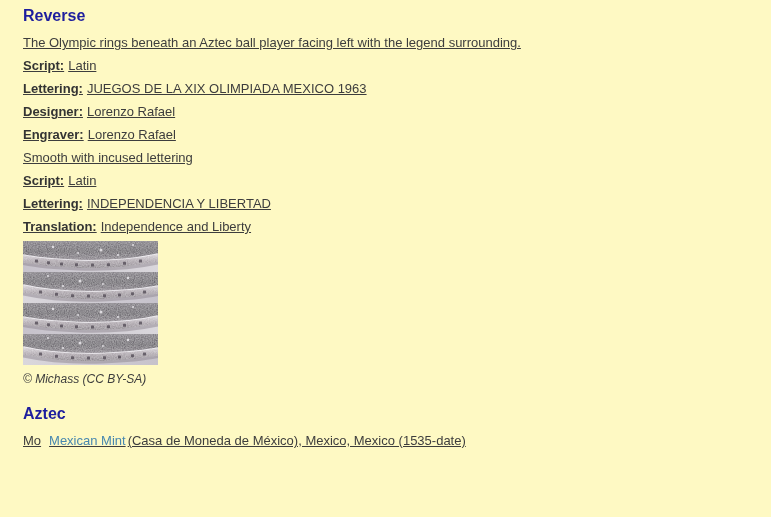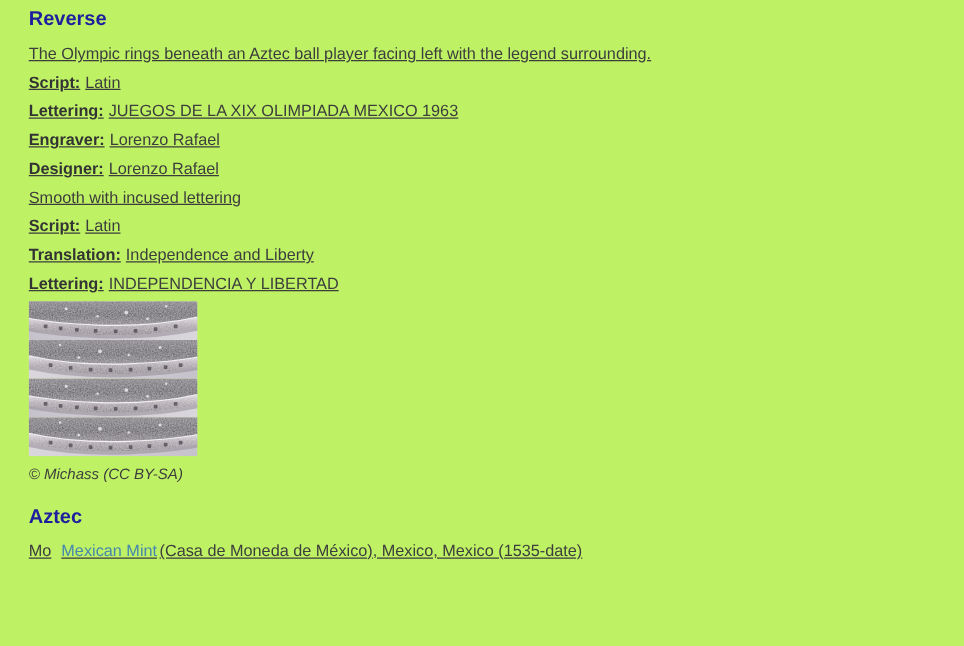--- a/index.html
+++ b/index.html
@@ -1,21 +1,21 @@
 <!DOCTYPE html>
 <html><head>
 <meta charset="utf-8">
 <style>
   * { box-sizing: border-box; }
   html, body { margin: 0; padding: 0; background: #ffffff; }
   .page {
     width: 771px;
     height: 517px;
     overflow: hidden;
-    background: #bef264;
+    background: #fef9c3;
     font-family: "Liberation Sans", "DejaVu Sans", sans-serif;
     color: #3d3d3d;
     padding: 8px 20px 0 23px;
   }
   .section-title {
     color: #1e1e9e;
     font-size: 16px;
     line-height: 16px;
     font-weight: 700;
     margin: 19px 0 10px 0;
@@ -59,37 +59,37 @@
   <section>
     <h2 class="section-title">Reverse</h2>
     <p class="desc">The Olympic rings beneath an Aztec ball player facing left with the legend surrounding.</p>
     <p class="field">
       <strong>Script:</strong><span>Latin</span>
     </p>
     <p class="field">
       <strong>Lettering:</strong><span>JUEGOS DE LA XIX OLIMPIADA MEXICO 1963</span>
     </p>
     <p class="field">
-      <strong>Engraver:</strong><span>Lorenzo Rafael</span>
+      <strong>Designer:</strong><span>Lorenzo Rafael</span>
     </p>
     <p class="field">
-      <strong>Designer:</strong><span>Lorenzo Rafael</span>
+      <strong>Engraver:</strong><span>Lorenzo Rafael</span>
     </p>
   </section>
 
   <section>
     <p class="desc">Smooth with incused lettering</p>
     <p class="field">
       <strong>Script:</strong><span>Latin</span>
     </p>
     <p class="field">
-      <strong>Translation:</strong><span>Independence and Liberty</span>
+      <strong>Lettering:</strong><span>INDEPENDENCIA Y LIBERTAD</span>
     </p>
     <p class="field">
-      <strong>Lettering:</strong><span>INDEPENDENCIA Y LIBERTAD</span>
+      <strong>Translation:</strong><span>Independence and Liberty</span>
     </p>
 
     <figure>
 
       <svg class="edge-photo" viewBox="0 0 135 124" xmlns="http://www.w3.org/2000/svg" role="img">
         <defs>
           <linearGradient id="bgG" x1="0" y1="0" x2="1" y2="0">
             <stop offset="0" stop-color="#c6c2cb"></stop>
             <stop offset="1" stop-color="#dad7dc"></stop>
           </linearGradient>

